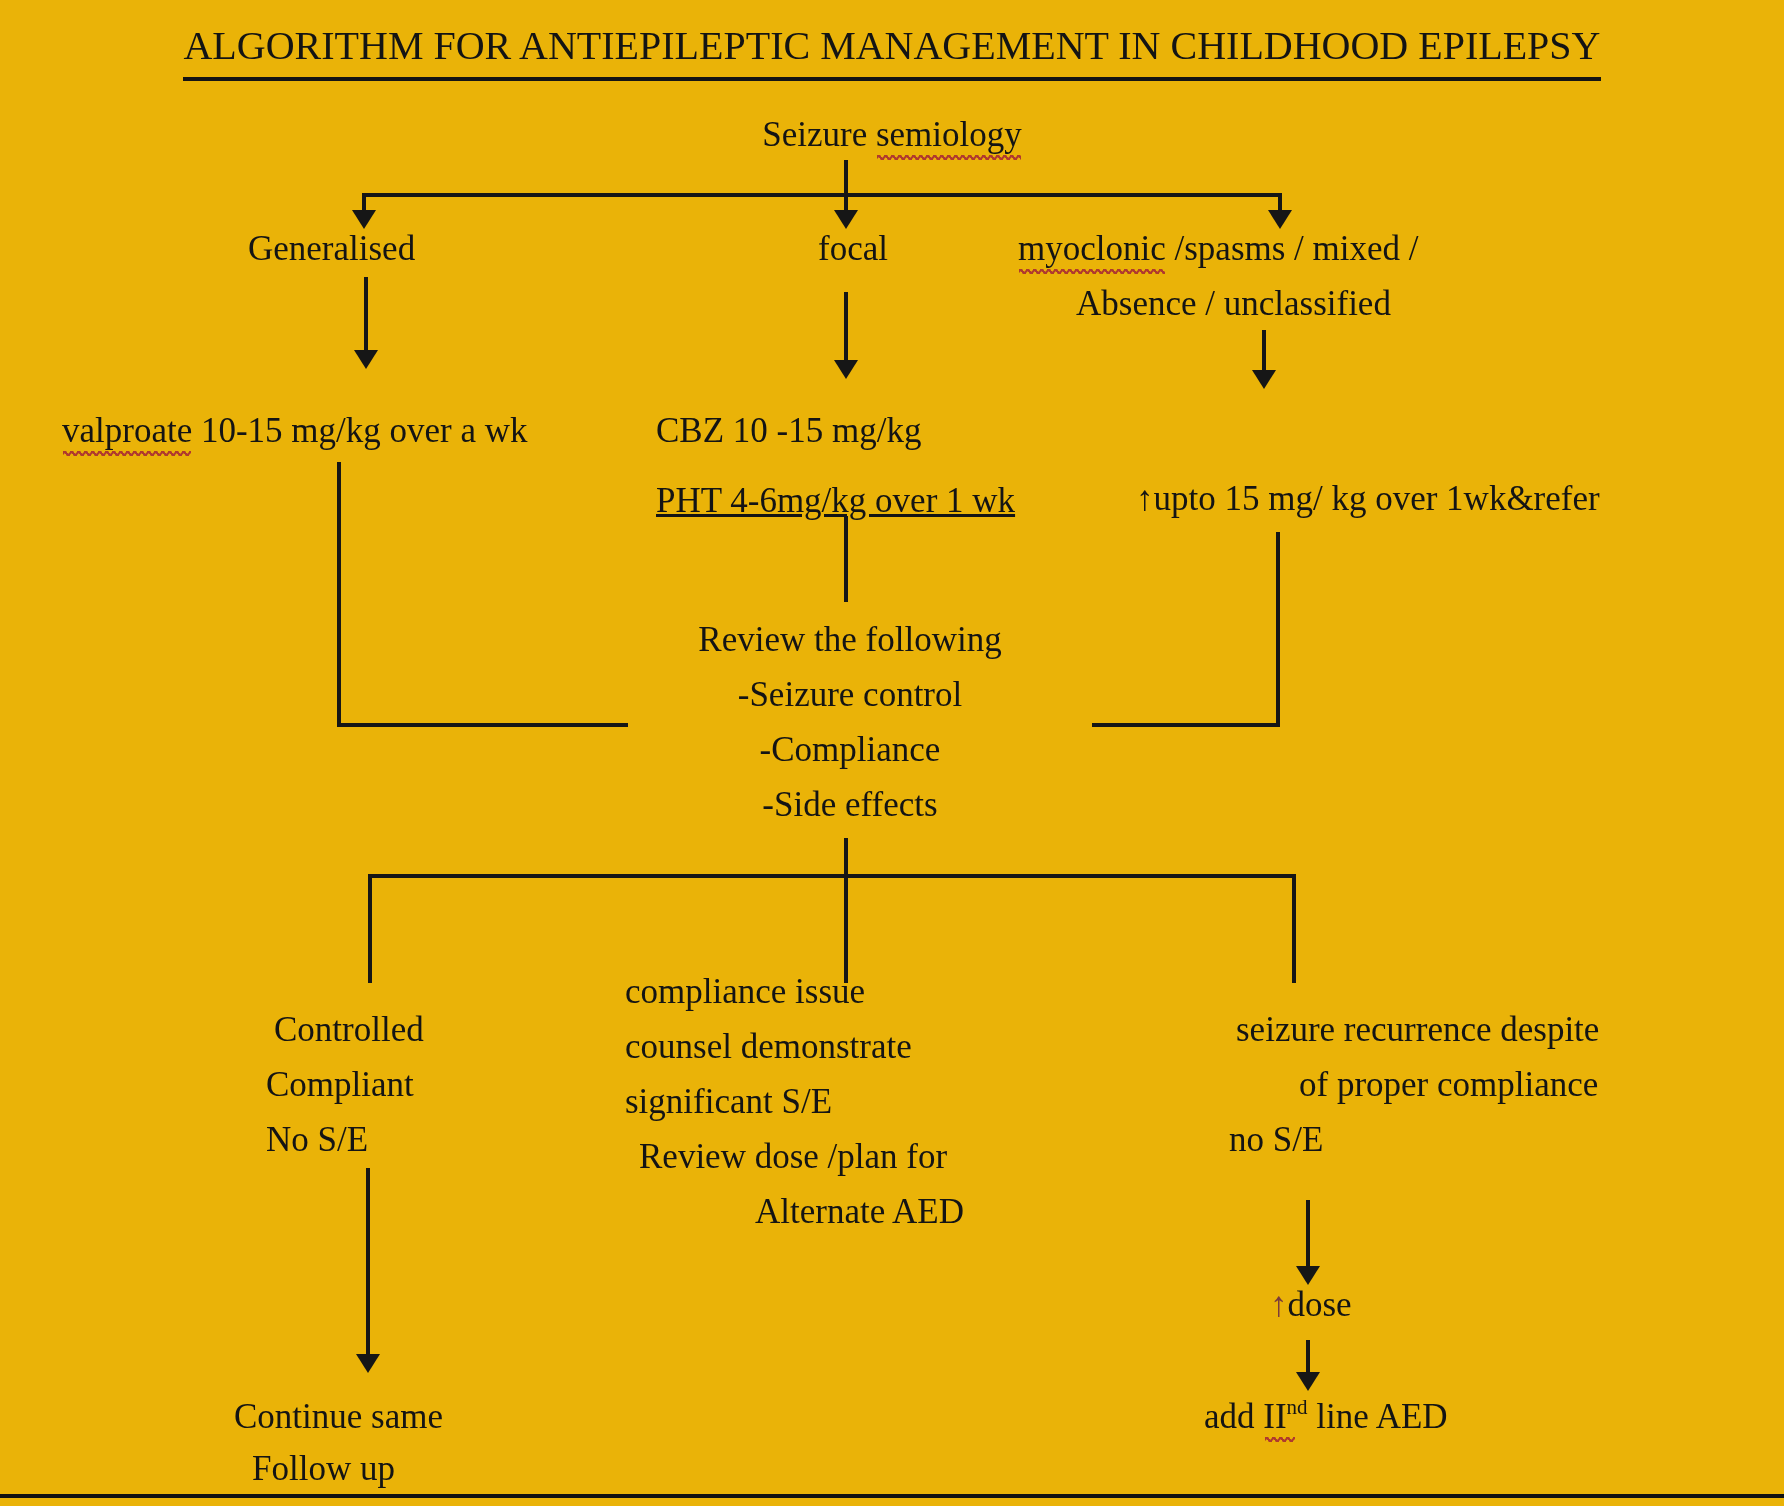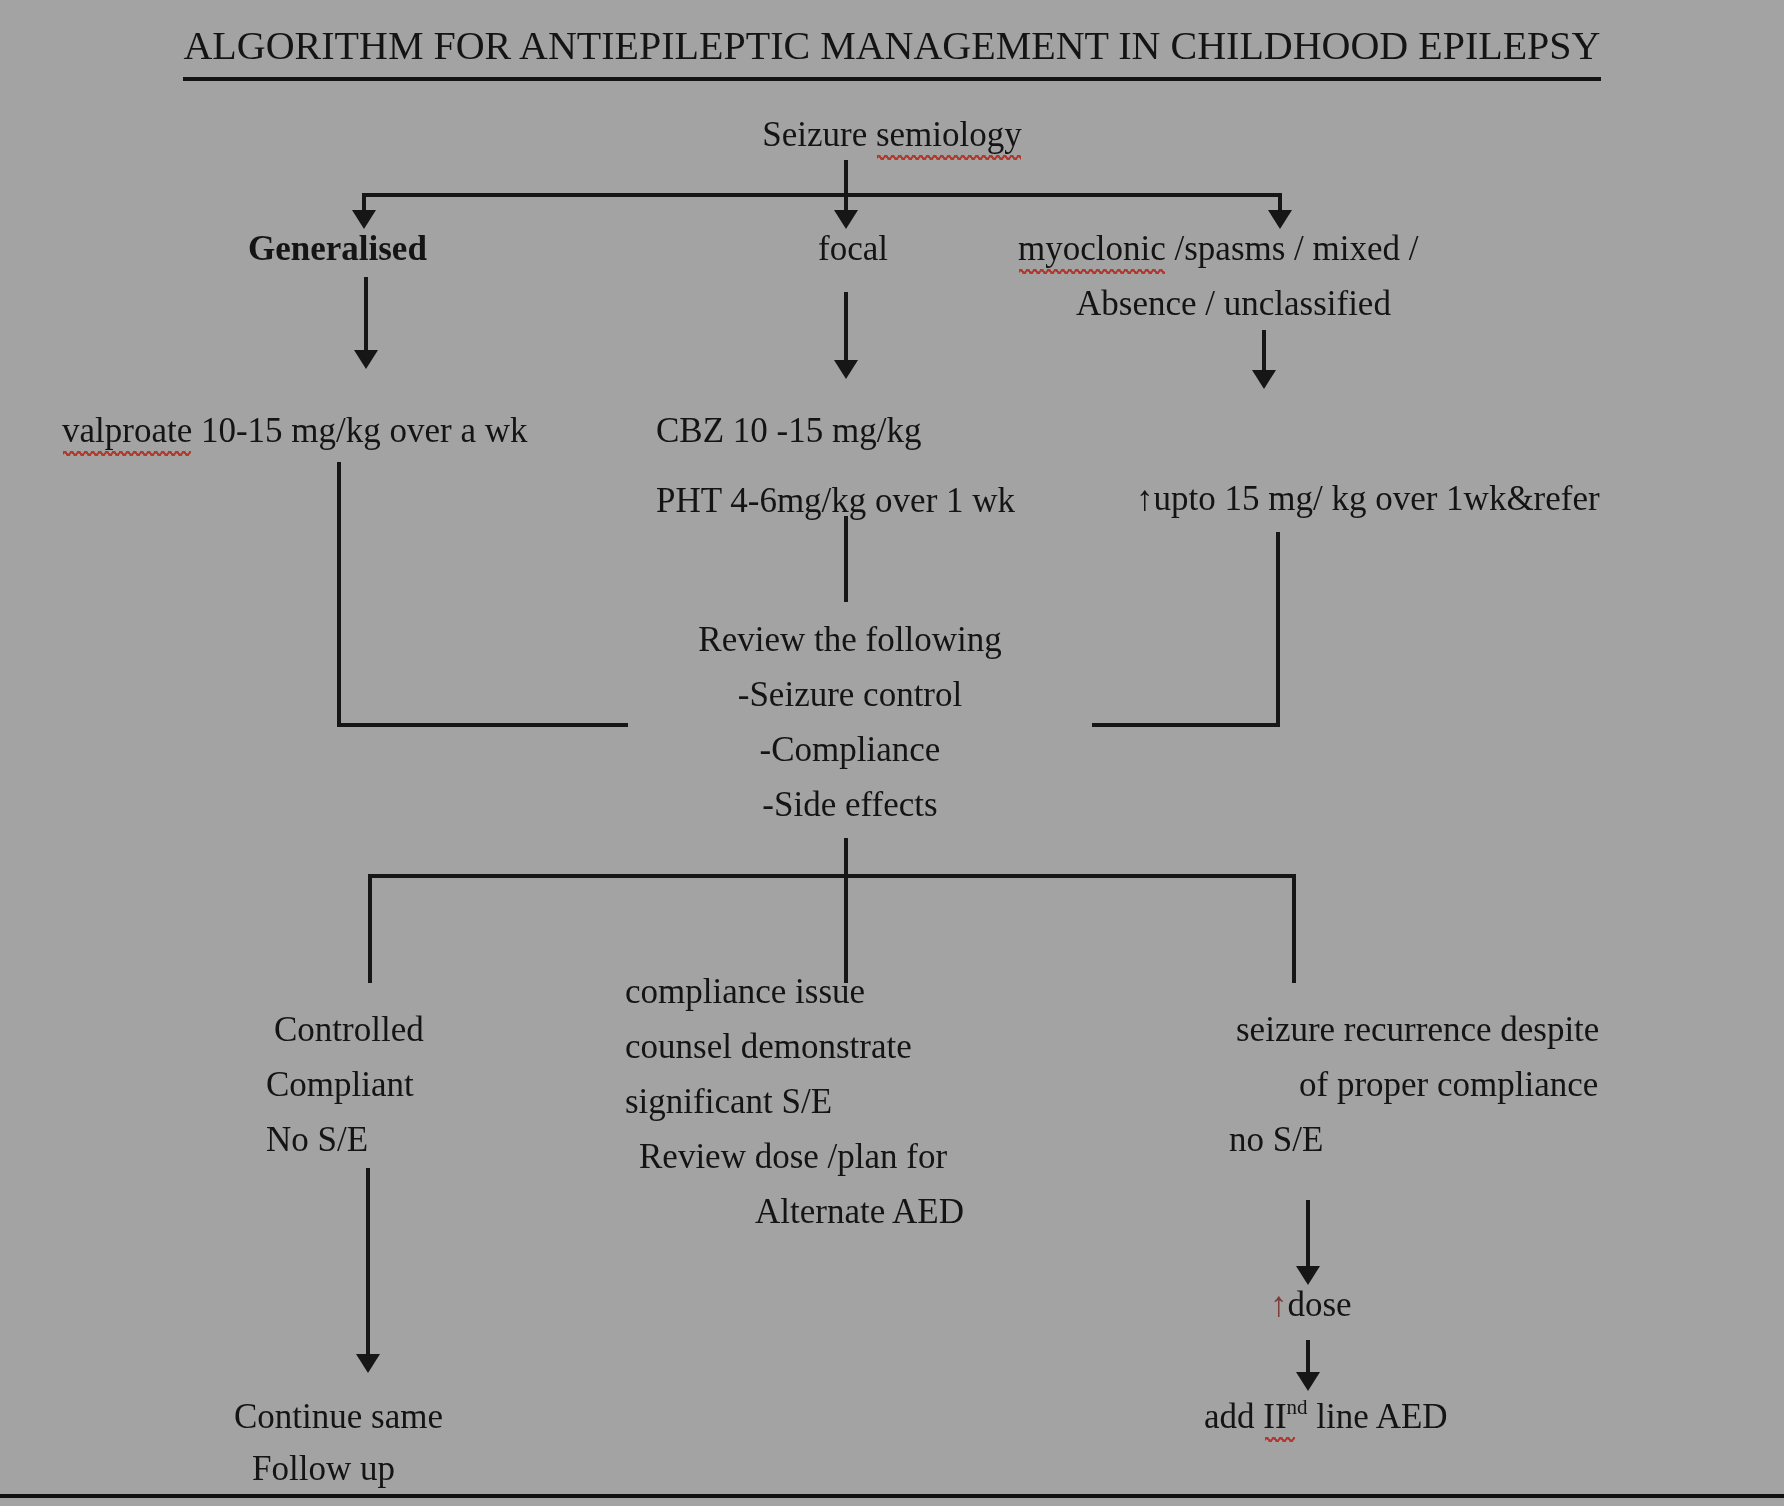--- a/index.html
+++ b/index.html
@@ -1,20 +1,20 @@
 <!DOCTYPE html>
 <html style="--text-color: #141414; --line-color: #161616; --squiggle-color: #b03a2e; --uparrow-color: #7a3b3b;"><head>
 <meta charset="utf-8">
 <style>
   html, body { margin: 0; padding: 0; background: #ffffff; }
   #canvas {
     position: relative;
     width: 1784px;
     height: 1506px;
-    background: #a3a3a3;
+    background: #eab308;
     font-family: "Liberation Serif", "DejaVu Serif", serif;
     color: var(--text-color, #141414);
     overflow: hidden;
   }
   .txt {
     position: absolute;
     font-size: 35px;
     line-height: 42px;
     white-space: nowrap;
   }
@@ -75,41 +75,41 @@
 
   <div class="vline" style="left:362px; top:193px; height:19px;"></div>
   <div class="arrowhead" style="left:352px; top:210px;"></div>
 
   <div class="vline" style="left:844px; top:196px; height:16px;"></div>
   <div class="arrowhead" style="left:834px; top:210px;"></div>
 
   <div class="vline" style="left:1278px; top:193px; height:19px;"></div>
   <div class="arrowhead" style="left:1268px; top:210px;"></div>
 
-  <div class="txt" style="left:248px; top:228px;font-weight:bold;">Generalised</div>
+  <div class="txt" style="left:248px; top:228px;">Generalised</div>
   <div class="txt" style="left:818px; top:228px;">focal</div>
   <div class="txt" style="left:1018px; top:228px;">
     <span class="sq">myoclonic</span><span> /spasms / mixed /</span>
   </div>
   <div class="txt" style="left:1076px; top:283px;">Absence / unclassified</div>
 
   <div class="vline" style="left:364px; top:277px; height:76px;"></div>
   <div class="arrowhead" style="left:354px; top:350px;"></div>
 
   <div class="vline" style="left:844px; top:292px; height:70px;"></div>
   <div class="arrowhead" style="left:834px; top:360px;"></div>
 
   <div class="vline" style="left:1262px; top:330px; height:42px;"></div>
   <div class="arrowhead" style="left:1252px; top:370px;"></div>
 
   <div class="txt" style="left:62px; top:410px;">
     <span class="sq">valproate</span><span> 10-15 mg/kg over a wk</span>
   </div>
   <div class="txt" style="left:656px; top:410px;">CBZ 10 -15 mg/kg</div>
-  <div class="txt" style="left:656px; top:480px;">PHT 4-6mg/kg over 1 wk</div>
+  <div class="txt" style="left:656px; top:480px;text-decoration:underline;">PHT 4-6mg/kg over 1 wk</div>
   <div class="txt" style="left:1136px; top:478px;">↑upto 15 mg/ kg over 1wk&amp;refer</div>
 
   <div class="vline" style="left:337px; top:462px; height:265px;"></div>
   <div class="hline" style="left:337px; top:723px; width:291px;"></div>
 
   <div class="vline" style="left:844px; top:516px; height:86px;"></div>
 
   <div class="vline" style="left:1276px; top:532px; height:195px;"></div>
   <div class="hline" style="left:1092px; top:723px; width:188px;"></div>
 

